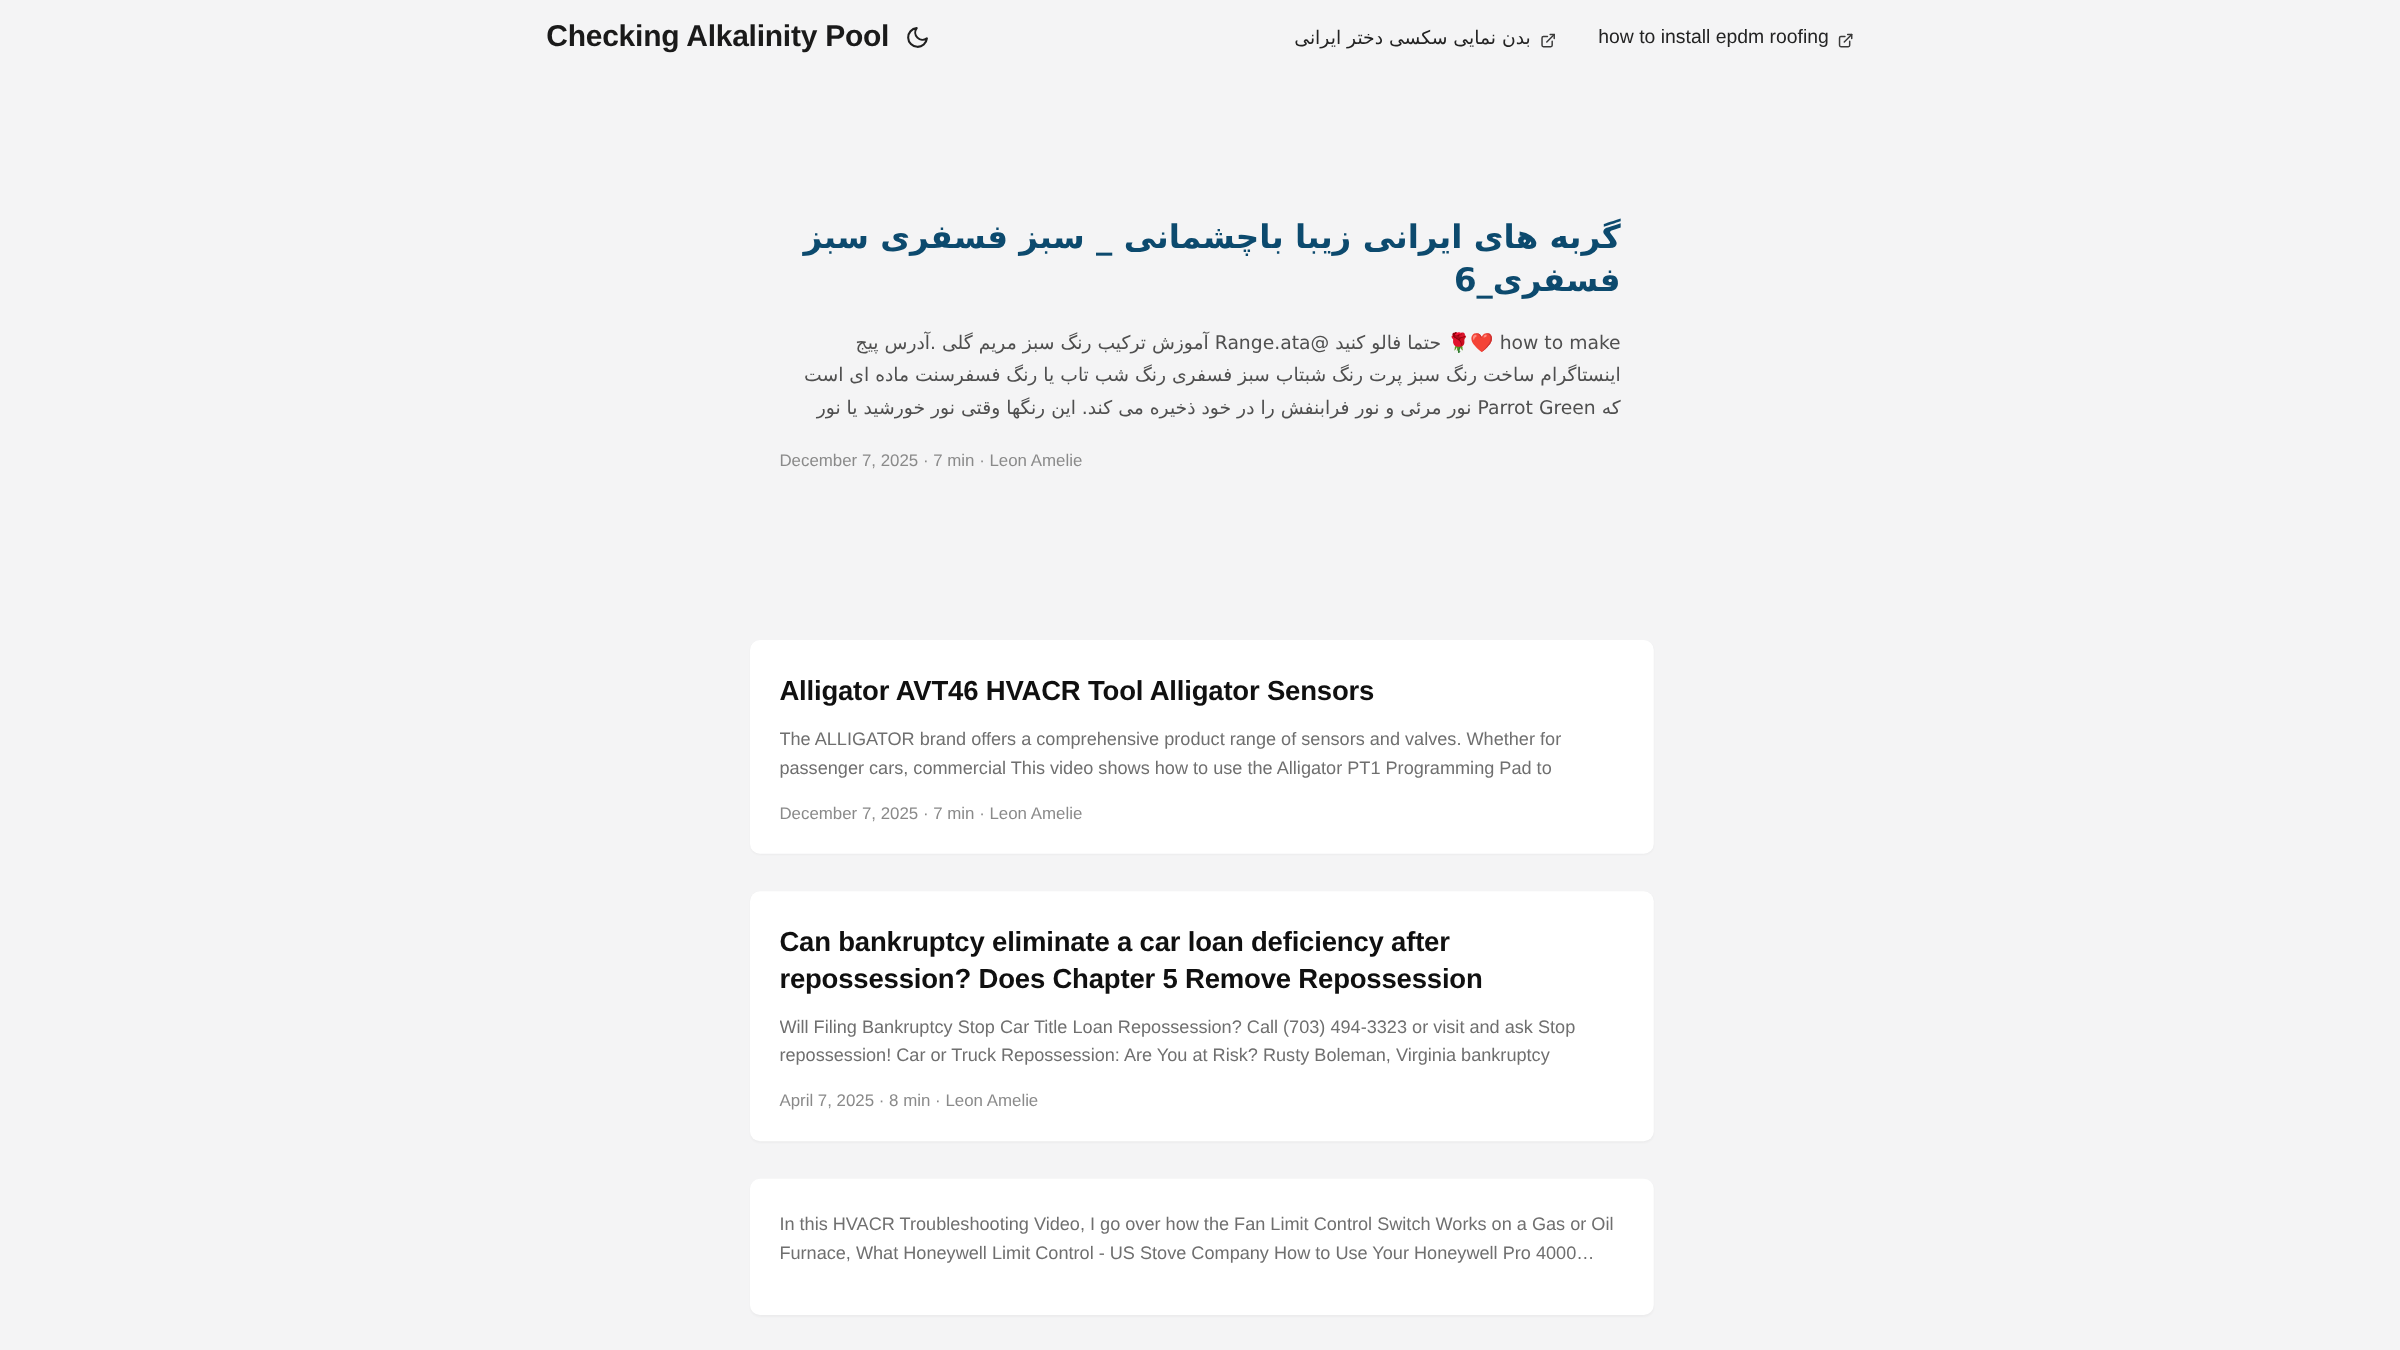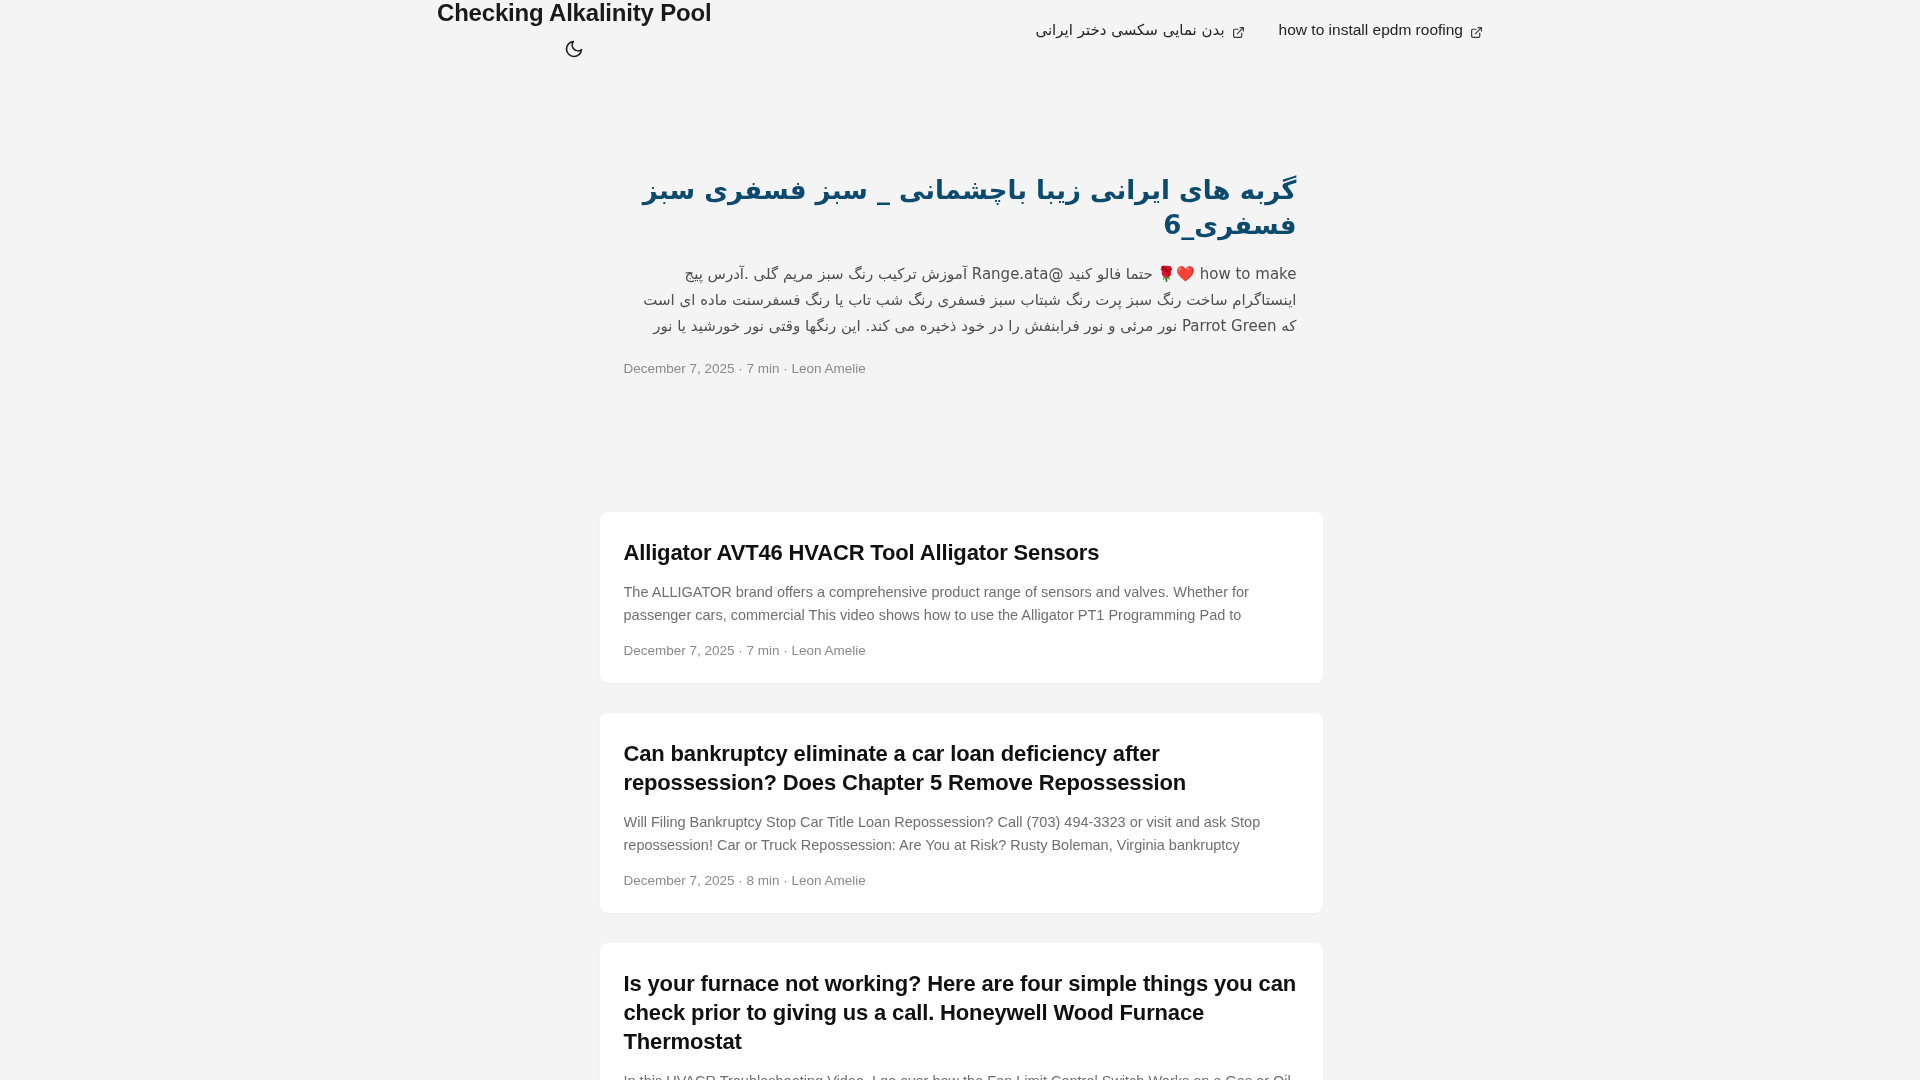--- a/index.html
+++ b/index.html
@@ -35,21 +35,20 @@
     display: flex;
     align-items: center;
     justify-content: space-between;
   }
 
   .brand-group {
     display: flex;
     align-items: center;
     gap: 12px;
     white-space: nowrap;
-    flex-direction: column;
   }
 
   .site-title {
     font-size: 24px;
     font-weight: 700;
     letter-spacing: -0.2px;
     color: #1a1a1a;
     text-decoration: none;
     line-height: 1.1;
   }
@@ -243,23 +242,22 @@
 
     <article class="post-card">
       <h2 class="card-title">Alligator AVT46 HVACR Tool Alligator Sensors</h2>
       <p class="card-summary">The ALLIGATOR brand offers a comprehensive product range of sensors and valves. Whether for passenger cars, commercial This video shows how to use the Alligator PT1 Programming Pad to program the NEW…</p>
       <div class="card-meta">December 7, 2025 · 7 min · Leon Amelie</div>
     </article>
 
     <article class="post-card">
       <h2 class="card-title">Can bankruptcy eliminate a car loan deficiency after repossession? Does Chapter 5 Remove Repossession</h2>
       <p class="card-summary">Will Filing Bankruptcy Stop Car Title Loan Repossession? Call (703) 494-3323 or visit and ask Stop repossession! Car or Truck Repossession: Are You at Risk? Rusty Boleman, Virginia bankruptcy attorney,…</p>
-      <div class="card-meta">December 7, 2025 · 8 min · Leon Amelie</div>
+      <div class="card-meta">April 7, 2025 · 8 min · Leon Amelie</div>
     </article>
 
     <article class="post-card">
-      <h2 class="card-title">Is your furnace not working? Here are four simple things you can check prior to giving us a call. Honeywell Wood Furnace Thermostat</h2>
       <p class="card-summary">In this HVACR Troubleshooting Video, I go over how the Fan Limit Control Switch Works on a Gas or Oil Furnace, What Honeywell Limit Control - US Stove Company How to Use Your Honeywell Pro 4000…</p>
 
     </article>
 
   </div>
 </main>
 
 </body></html>

